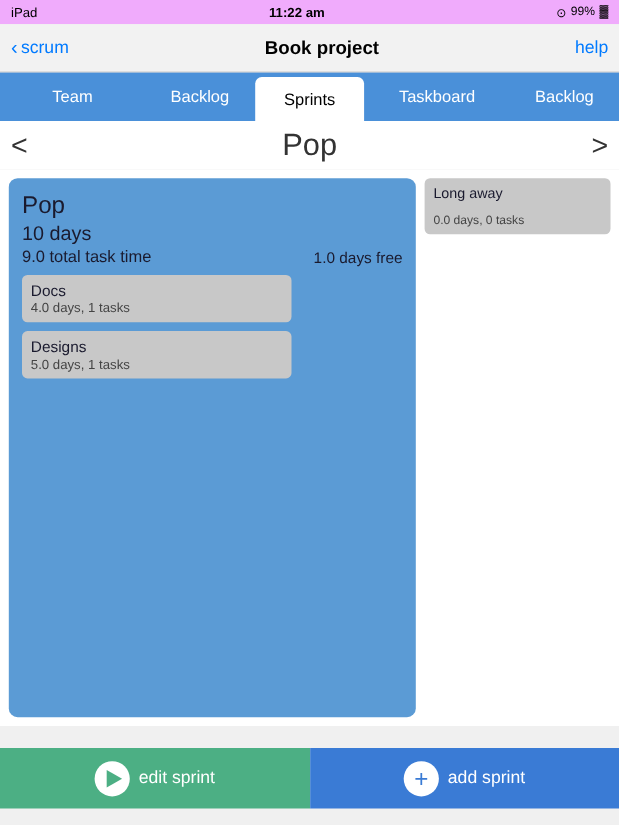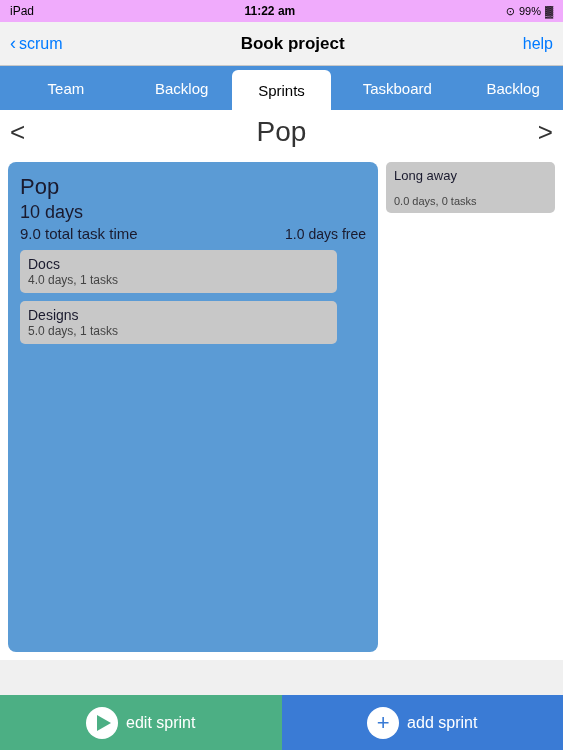--- a/index.html
+++ b/index.html
@@ -146,21 +146,21 @@
     .sprint-days-free {
       font-size: 14px;
       color: #1a1a2e;
     }
 
     .story-card {
       background: #c8c8c8;
       border-radius: 5px;
       padding: 6px 8px;
       margin-top: 8px;
-      width: 317px;
+      width: 245px;
     }
     .story-name {
       font-size: 14px;
       color: #1a1a2e;
       font-weight: 500;
     }
     .story-meta {
       font-size: 12px;
       color: #444;
       margin-top: 1px;
@@ -186,21 +186,21 @@
       font-size: 11px;
       color: #444;
       margin-top: 12px;
     }
 
     
     #bottom-bar {
       display: flex;
       height: 55px;
       position: absolute;
-      bottom: 0;
+      bottom: 15px;
       left: 0;
       width: 563px;
     }
     .btn-edit {
       background: #4caf84;
       flex: 1;
       display: flex;
       align-items: center;
       justify-content: center;
       gap: 8px;

